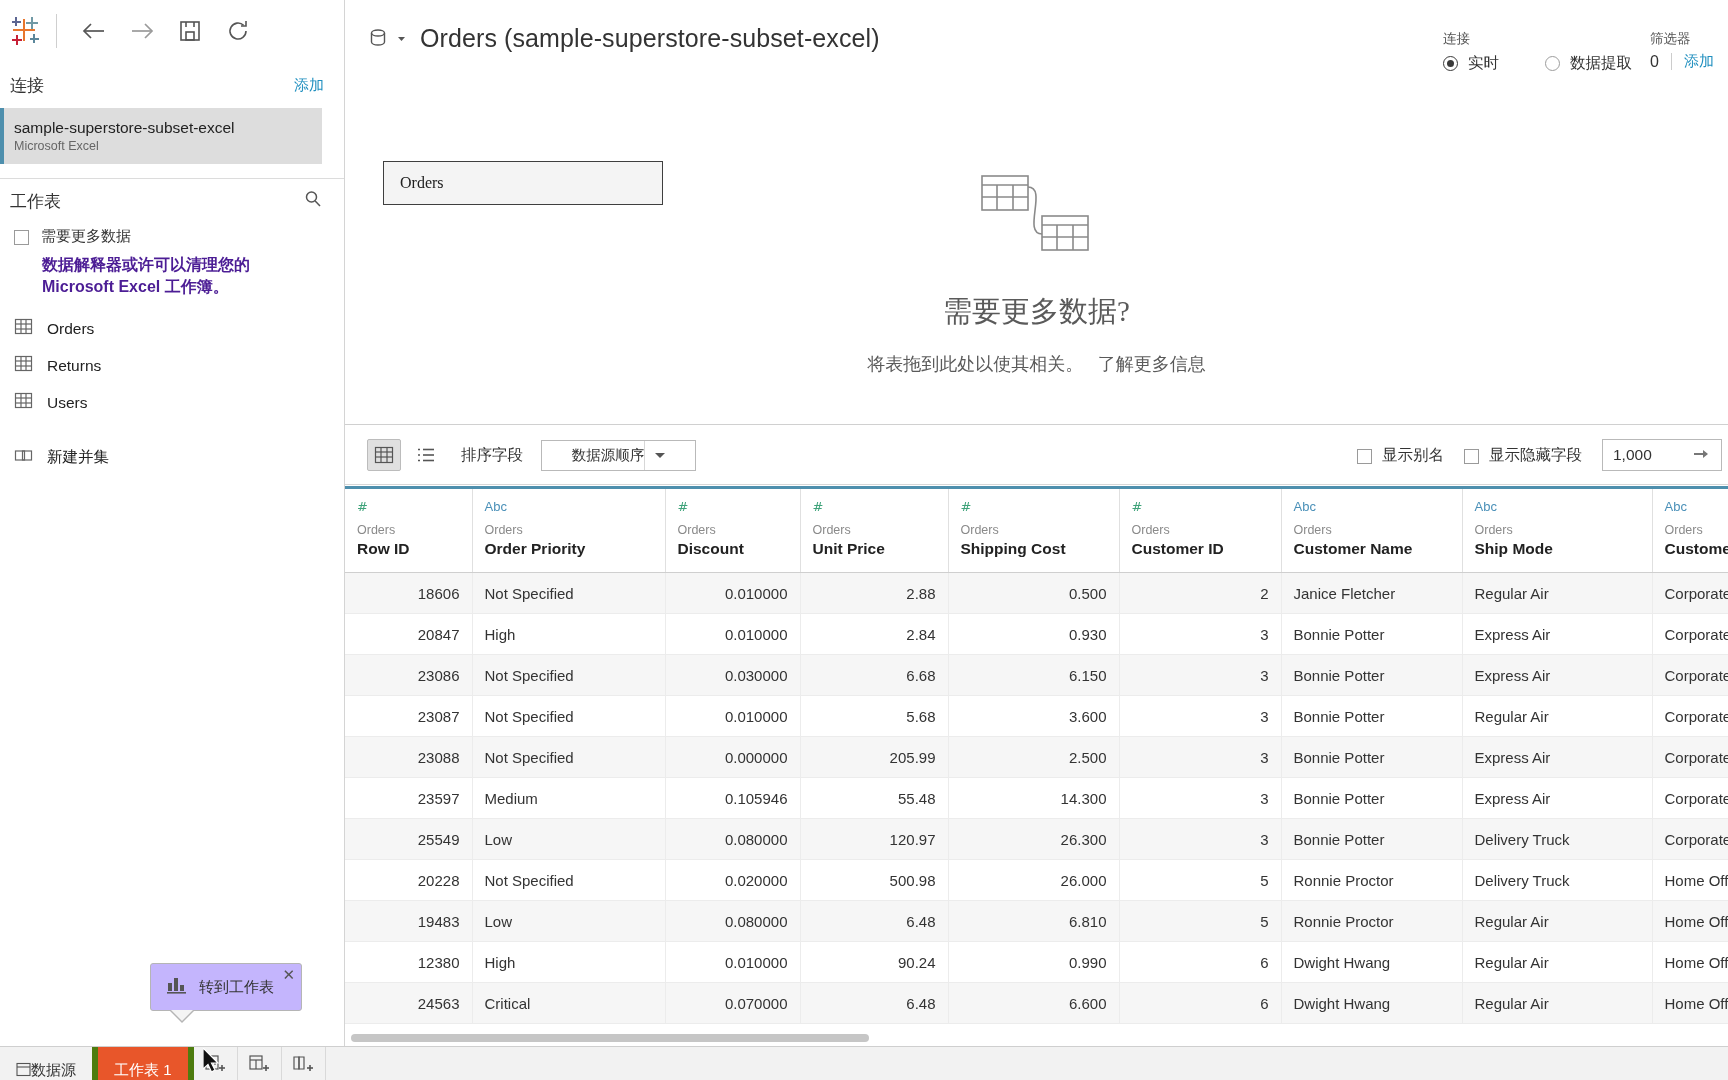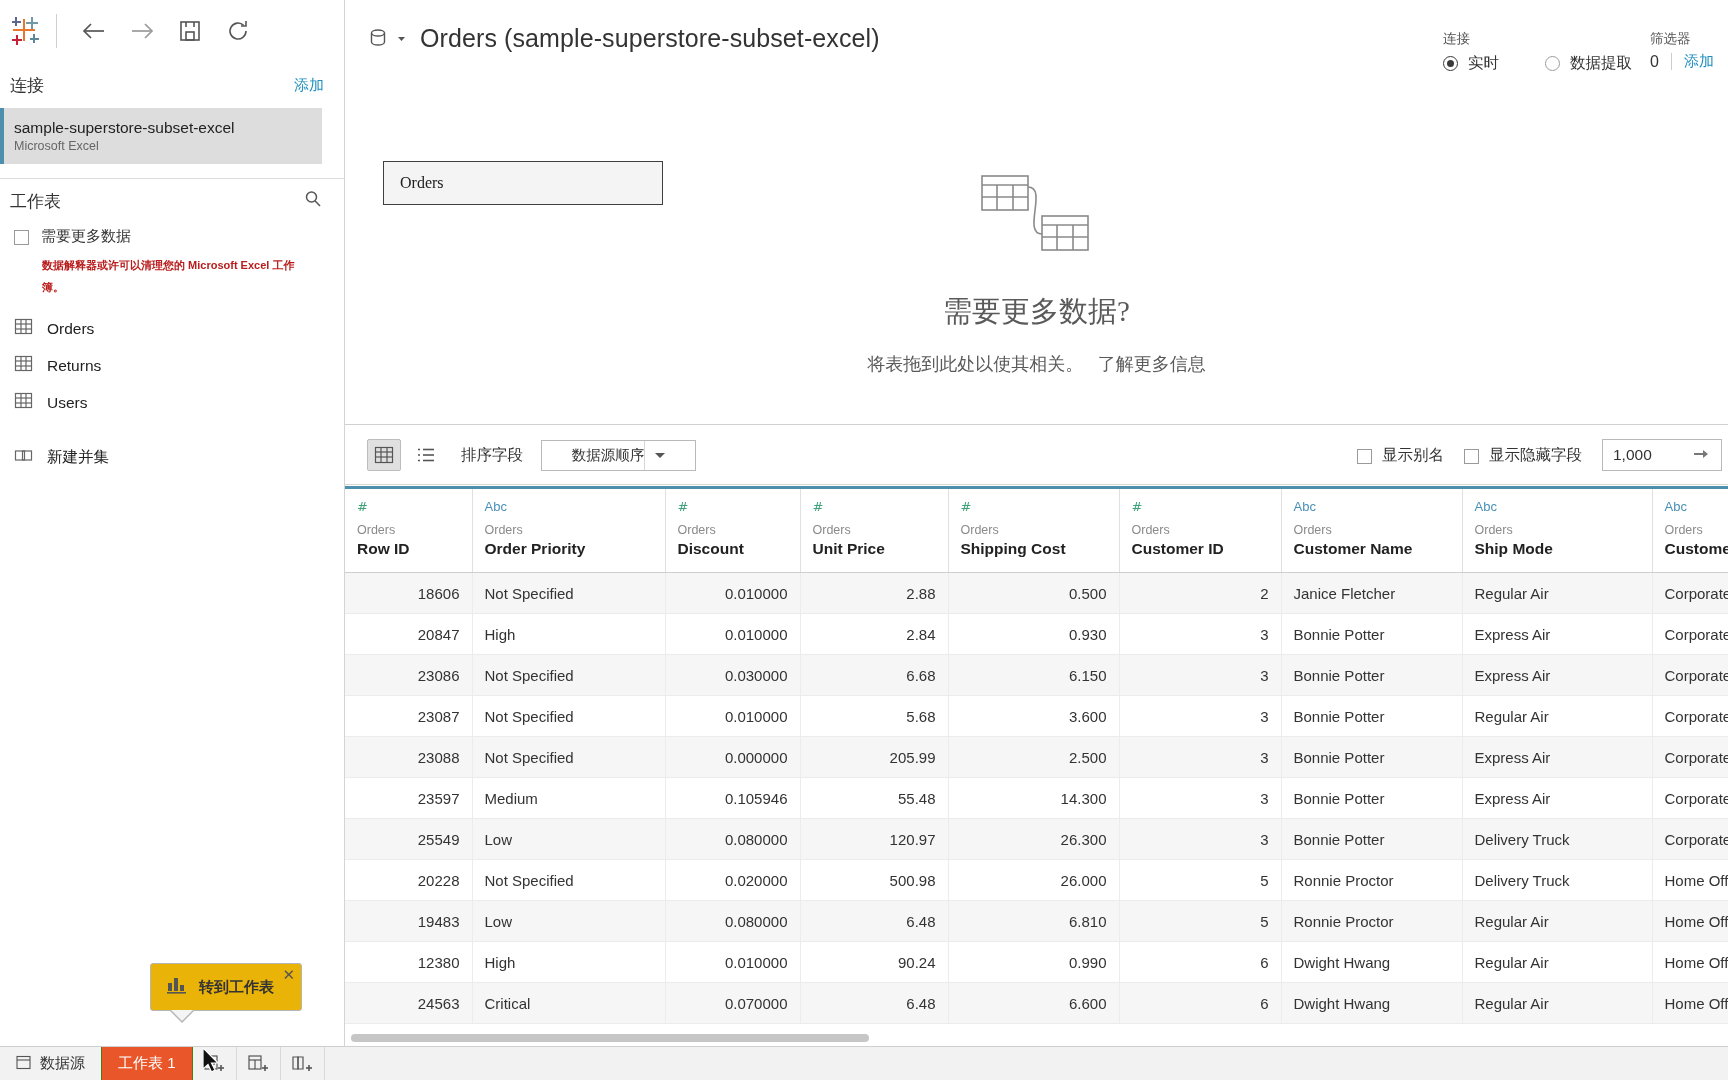--- a/index.html
+++ b/index.html
@@ -57,21 +57,21 @@
   }
   .sheets-head .sh-title { font-size: 17px; color: #333; }
 
   .di-row { display: flex; align-items: flex-start; padding: 4px 0 0 14px; cursor: pointer; }
   .cbx {
     width: 15px; height: 15px; border: 1px solid #9a9a9a; background: #fff;
     display: inline-block; flex: 0 0 auto; margin-top: 3px;
   }
   .di-label { font-size: 15px; color: #333; margin-left: 12px; }
   .di-desc {
-    font-size: 11px; color: #b91c1c; line-height: 22px;
+    font-size: 16px; color: #4c1d95; line-height: 22px;
     padding: 8px 30px 0 42px; font-weight: bold;
   }
 
   .tbl-item {
     display: flex; align-items: center; gap: 14px;
     padding: 7px 0 7px 14px; cursor: pointer; font-size: 15.5px; color: #222;
   }
   #tables-list { margin-top: 12px; }
   #newunion { margin-top: 18px; }
 
@@ -200,34 +200,34 @@
     background: #c6c6c6; border-radius: 4px;
   }
 
   
   #bottom-bar {
     position: absolute; left: 0; bottom: 0; width: 1728px; height: 34px;
     background: #f2f2f2; border-top: 1px solid #cfcfcf;
     display: flex; align-items: stretch;
   }
   .bb-tab {
-    display: flex; align-items: center; gap: 9px; padding: 0 16px;
-    font-size: 15px; color: #333; cursor: pointer; border-right: 1px solid #4d7c0f;
+    display: flex; align-items: flex-end; gap: 0; padding: 0 16px;
+    font-size: 15px; color: #333; cursor: pointer; border-right: 6px solid #4d7c0f;
   }
   .bb-tab.active { background: #e8562a; color: #ffffff; }
   .bb-addbtn {
     width: 44px; display: flex; align-items: center; justify-content: center;
     border-right: 1px solid #d9d9d9; cursor: pointer;
   }
 
   
   #goto-tip {
     position: absolute; left: 150px; top: 963px; width: 152px; height: 48px;
-    background: #eab308; border: 1px solid #b5b5b5; border-radius: 3px;
-    display: flex; align-items: center; gap: 10px; padding-left: 14px; font-weight: bold;
+    background: #c4b5fd; border: 1px solid #b5b5b5; border-radius: 3px;
+    display: flex; align-items: center; gap: 10px; padding-left: 14px;
   }
   #goto-tip .gt-txt { font-size: 15px; color: #333; }
   #goto-tip .gt-x {
     position: absolute; right: 6px; top: 2px; font-size: 15px; color: #555; cursor: pointer;
   }
   #goto-tip::after {
     content: ""; position: absolute; left: 20px; bottom: -11px;
     border-left: 11px solid transparent; border-right: 11px solid transparent;
     border-top: 11px solid #f4f4f4;
   }

